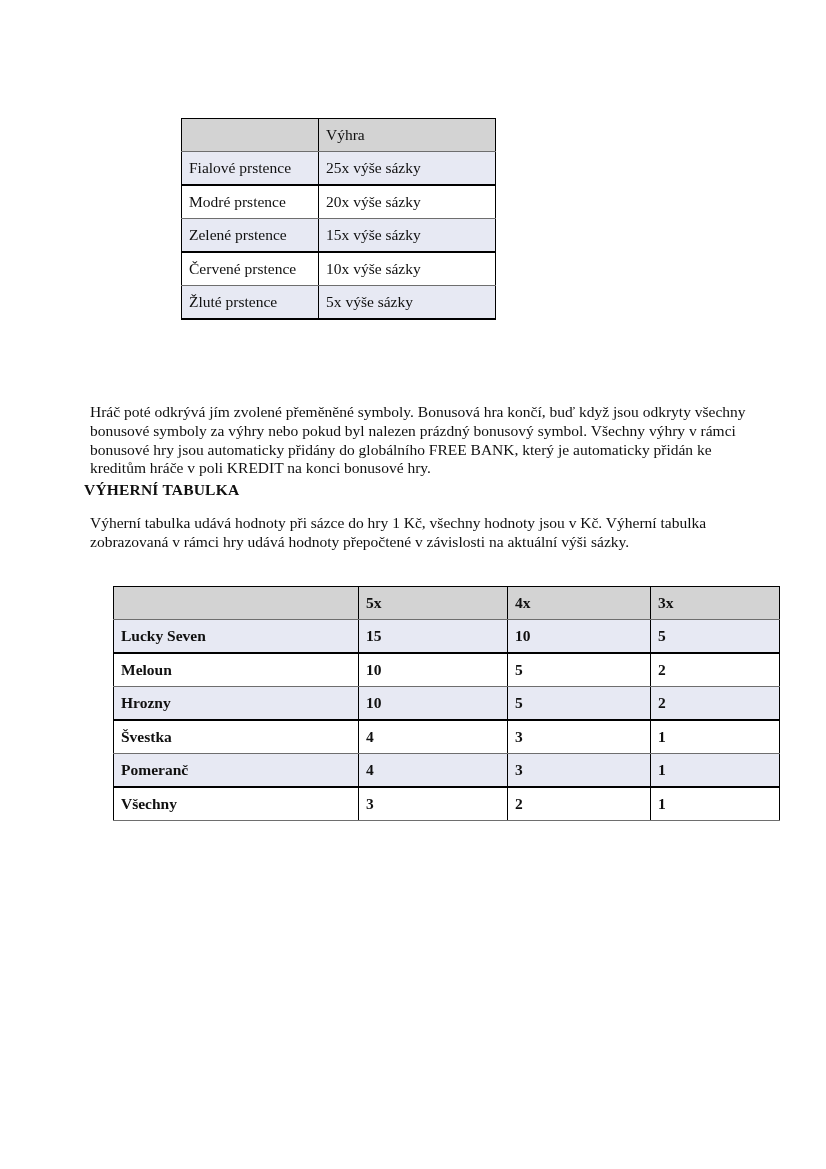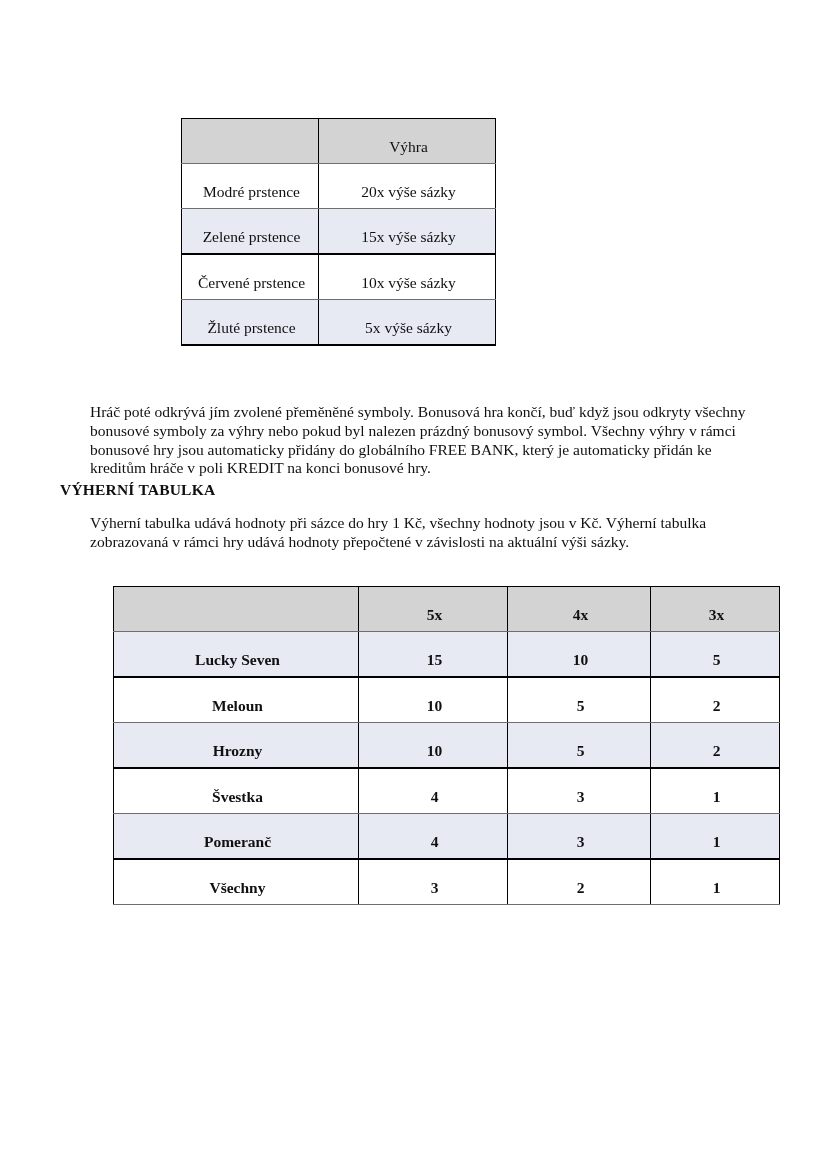--- a/index.html
+++ b/index.html
@@ -17,44 +17,43 @@
     border-collapse: collapse;
     table-layout: fixed;
     font-size: 15.5px;
     color: #101010;
     border: 1px solid #000000;
   }
   .t1 { left: 181px; top: 118px; }
   .t2 { left: 113px; top: 586px; font-weight: bold; }
   .doc-table td {
     height: 32px;
-    padding: 12px 4px 0 7px;
+    padding: 0 4px 0 7px;
     vertical-align: middle;
     border-left: 1px solid #000000;
     overflow: hidden;
     white-space: nowrap;
-    text-align: center;
   }
   tr.hdr td   { background: #d3d3d3; border-bottom: 1px solid #6e6e6e; }
   tr.alt td   { background: #e7e9f3; border-bottom: 2px solid #000000; }
   tr.plain td { background: #ffffff; border-bottom: 1px solid #6e6e6e; }
   .body {
     position: absolute;
     left: 78px;
     width: 676px;
     margin: 12px;
     font-size: 15.5px;
     line-height: 18.8px;
     text-align: left;
   }
   .para1 { top: 391px; }
   .para2 { top: 502px; }
   .heading {
     position: absolute;
-    left: 60px;
+    left: 84px;
     top: 481px;
     margin: 0;
     font-size: 15.5px;
     font-weight: bold;
     letter-spacing: 0.2px;
   }
 </style>
 </head>
 <body>
 
@@ -62,20 +61,24 @@
 
   <table class="doc-table t1">
     <colgroup>
         <col style="width:137px">
         <col style="width:177px">
       </colgroup>
     <tbody>
       <tr class="hdr">
         <td></td>
         <td>Výhra</td>
+      </tr>
+      <tr class="alt">
+        <td>Fialové prstence</td>
+        <td>25x výše sázky</td>
       </tr>
       <tr class="plain">
         <td>Modré prstence</td>
         <td>20x výše sázky</td>
       </tr>
       <tr class="alt">
         <td>Zelené prstence</td>
         <td>15x výše sázky</td>
       </tr>
       <tr class="plain">

